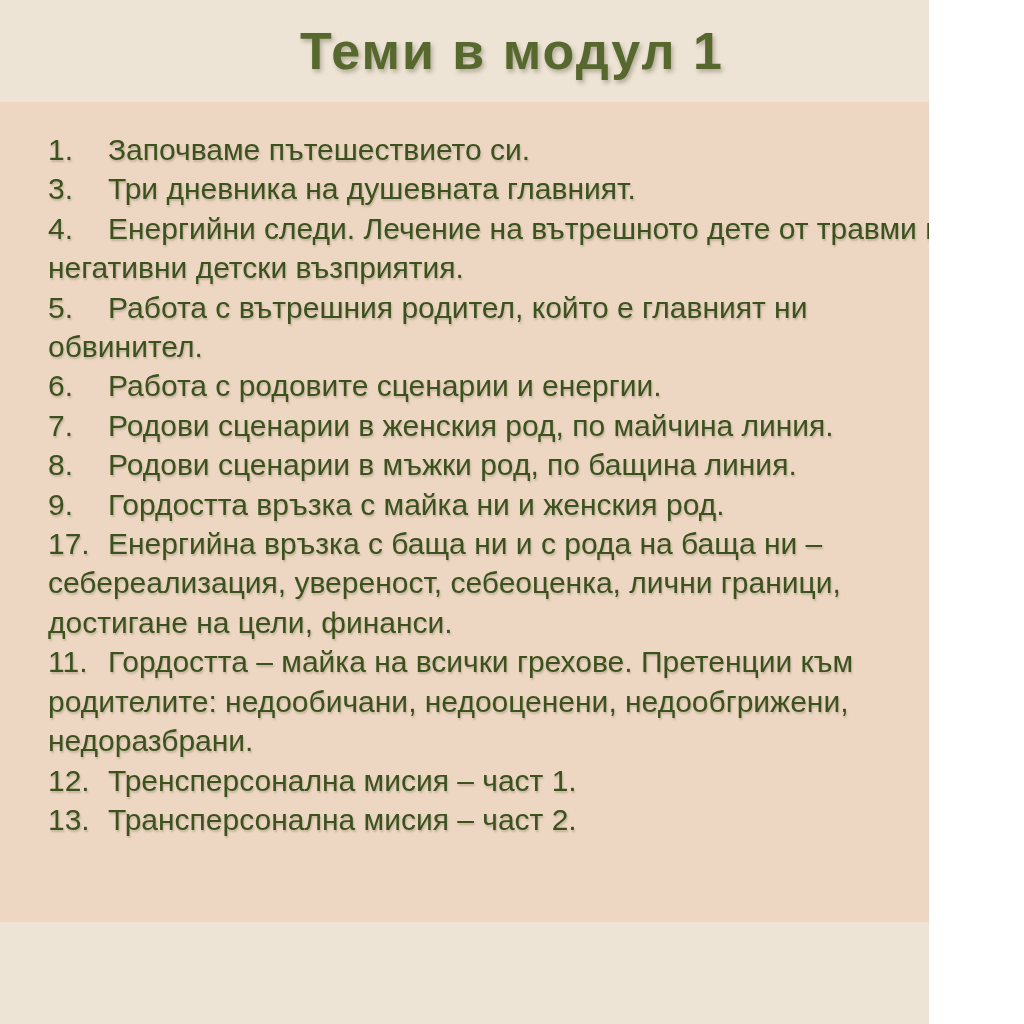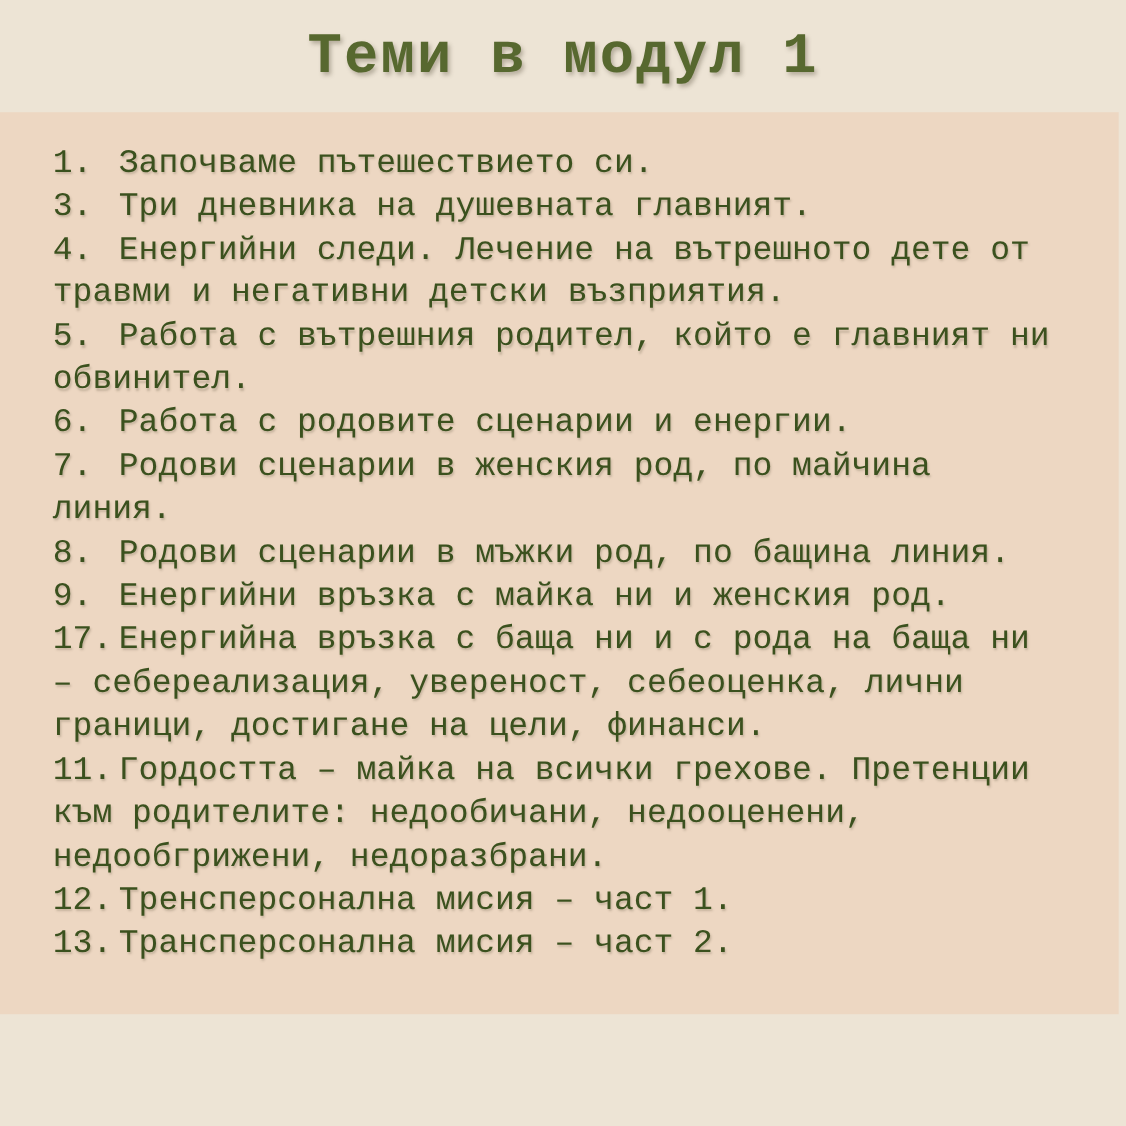--- a/index.html
+++ b/index.html
@@ -1,25 +1,25 @@
 <!DOCTYPE html>
 <html lang="bg"><head>
 <meta charset="utf-8">
 <style>
   html, body {
     margin: 0;
     padding: 0;
   }
   .page {
     position: relative;
-    width: 1024px;
+    width: 929px;
     height: 1024px;
     overflow: hidden;
     background: var(--page-background, #ede4d5);
-    font-family: Liberation Mono, monospace;
+    font-family: Liberation Sans, sans-serif;
   }
   
   .title-bar {
     position: absolute;
     top: 0; left: 0;
     width: 1024px;
     height: 102px;
     display: flex;
     align-items: center;
     justify-content: center;
@@ -86,21 +86,21 @@
 
   <main class="panel">
     <ol class="topics" id="topics-list">
         <li><span class="num">1.</span><span>Започваме пътешествието си.</span></li>
         <li><span class="num">3.</span><span>Три дневника на душевната главният.</span></li>
         <li><span class="num">4.</span><span>Енергийни следи. Лечение на вътрешното дете от травми и негативни детски възприятия.</span></li>
         <li><span class="num">5.</span><span>Работа с вътрешния родител, който е главният ни обвинител.</span></li>
         <li><span class="num">6.</span><span>Работа с родовите сценарии и енергии.</span></li>
         <li><span class="num">7.</span><span>Родови сценарии в женския род, по майчина линия.</span></li>
         <li><span class="num">8.</span><span>Родови сценарии в мъжки род, по бащина линия.</span></li>
-        <li><span class="num">9.</span><span>Енергийни връзка с майка ни и женския род.</span></li>
+        <li><span class="num">9.</span><span>Гордостта връзка с майка ни и женския род.</span></li>
         <li><span class="num">17.</span><span>Енергийна връзка с баща ни и с рода на баща ни – себереализация, увереност, себеоценка, лични граници, достигане на цели, финанси.</span></li>
         <li><span class="num">11.</span><span>Гордостта – майка на всички грехове. Претенции към родителите: недообичани, недооценени, недообгрижени, недоразбрани.</span></li>
         <li><span class="num">12.</span><span>Тренсперсонална мисия – част 1.</span></li>
         <li><span class="num">13.</span><span>Трансперсонална мисия – част 2.</span></li>
       </ol>
   </main>
 
 
 </div>
 

